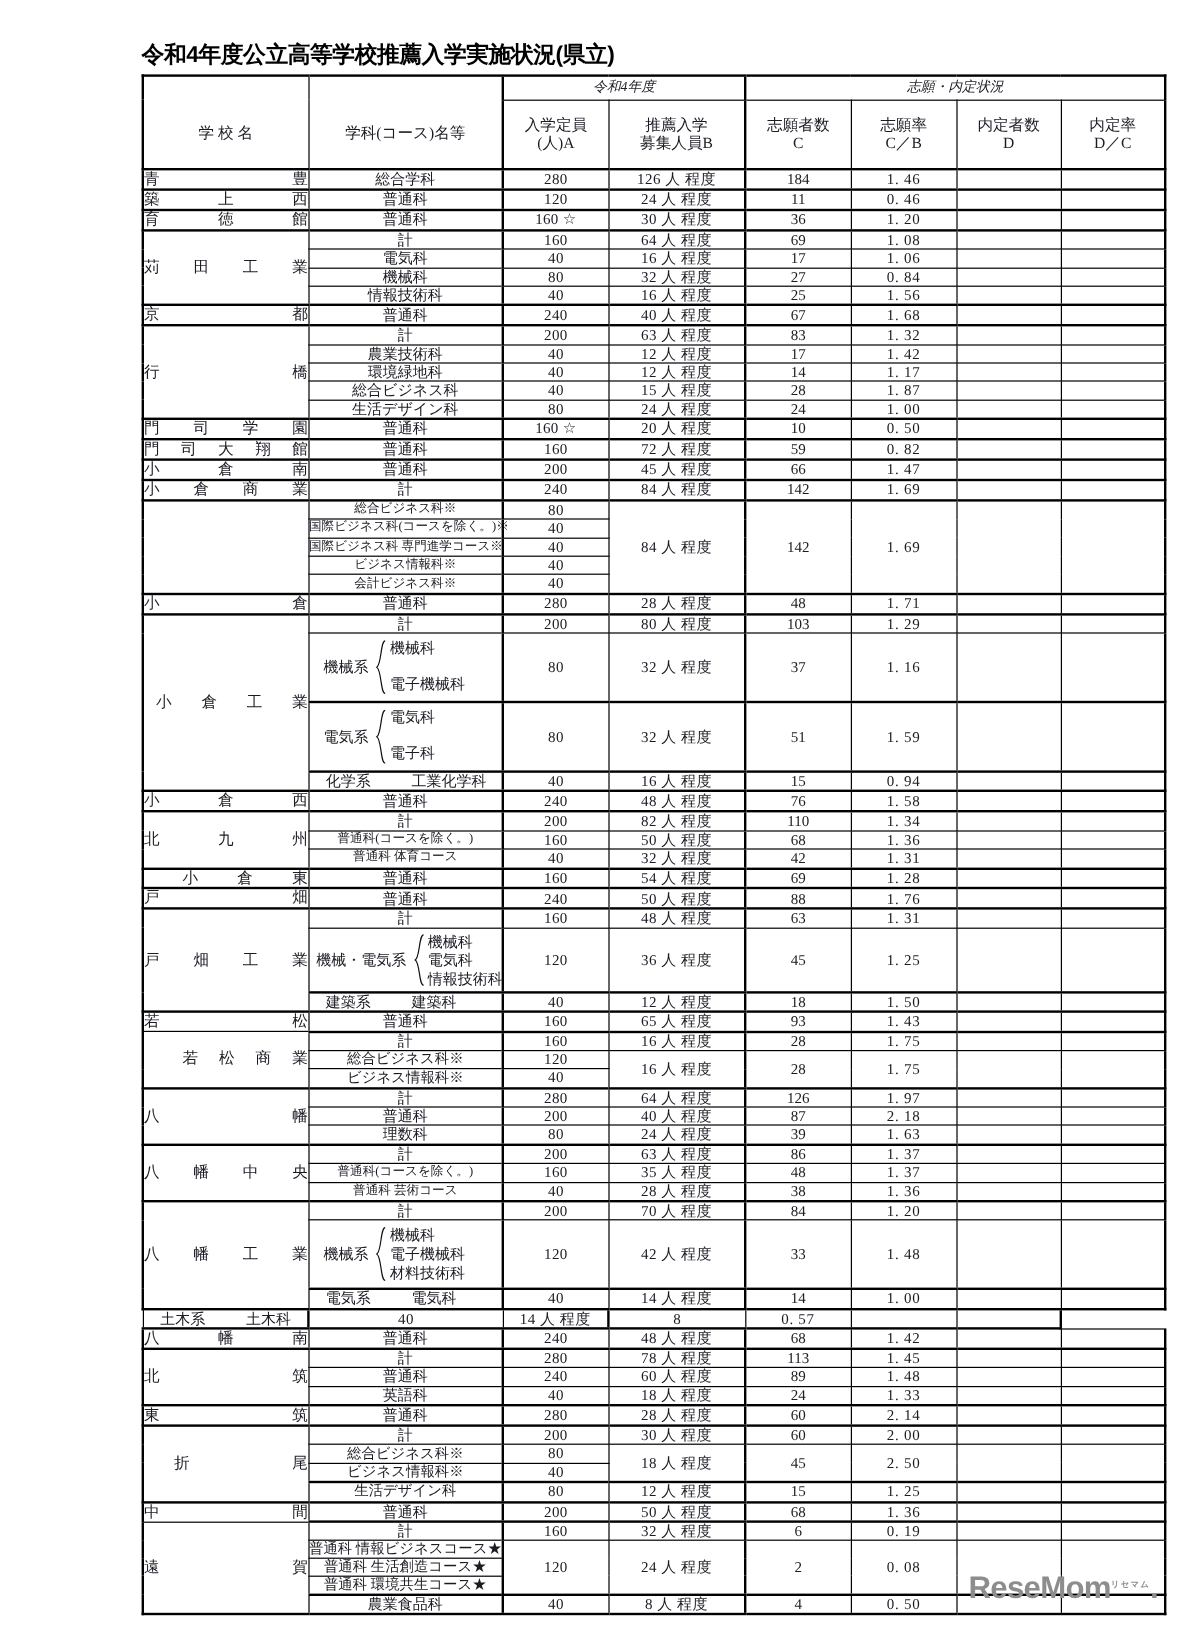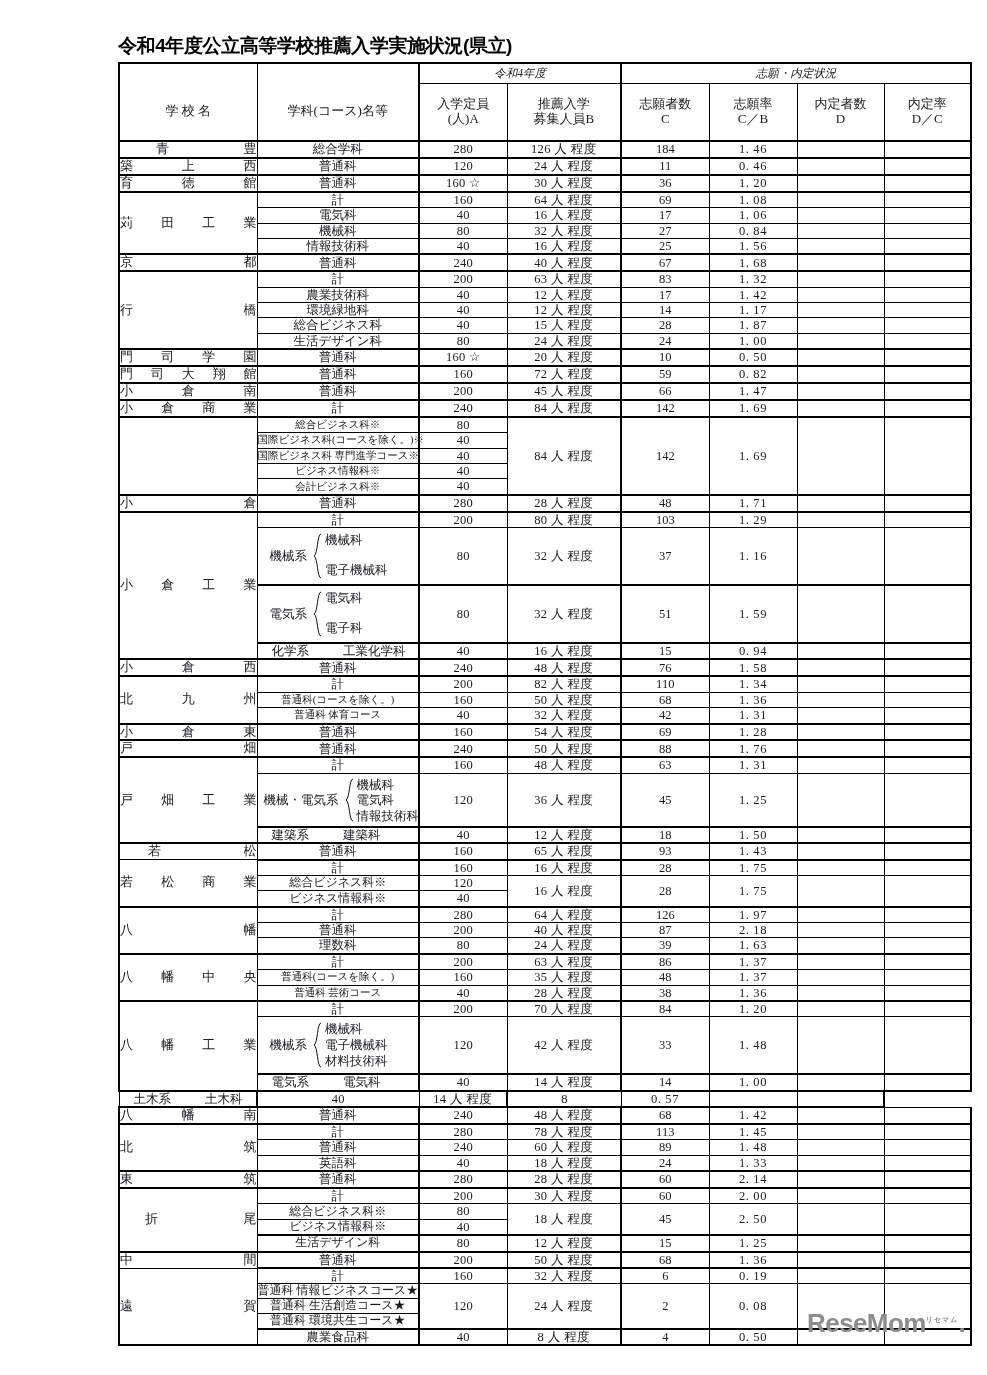--- a/index.html
+++ b/index.html
@@ -170,21 +170,21 @@
         </td>
         <td class="hb hr">
           <div>内定率</div>
           <div>D／C</div>
         </td>
       </tr>
     </thead>
     <tbody id="tbody-main">
         <tr class="row">
           <td class="hv school hb">
-            <span class="school-inner" style="text-align-last: justify; padding-left: 36px;">青豊</span>
+            <span class="school-inner" style="text-align-last: justify;">青豊</span>
           </td>
           <td class="dept hb">総合学科</td>
           <td class="num hv cap hb">280</td>
           <td class="rec hb">126 人 程度</td>
           <td class="num hv hb">184</td>
           <td class="rate hb">1. 46</td>
           <td class="hb"></td>
           <td class="hr hb"></td>
         </tr>
         <tr class="row">
@@ -391,21 +391,21 @@
           <td class="dept  hb">普通科</td>
           <td class="num hv cap hb">280</td>
           <td class="rec hb">28 人 程度</td>
           <td class="num hv hb">48</td>
           <td class="rate hb">1. 71</td>
           <td class="hb"></td>
           <td class="hr hb"></td>
         </tr>
         <tr class="row">
           <td class="hv school hb" rowspan="4">
-            <span class="school-inner" style="text-align-last: justify;">小倉工業</span>
+            <span class="school-inner" style="text-align-last: justify; margin-left: 10px;">小倉工業</span>
           </td>
           <td class="dept thin-b">計</td>
           <td class="num hv cap thin-b">200</td>
           <td class="rec thin-b">80 人 程度</td>
           <td class="num hv thin-b">103</td>
           <td class="rate thin-b">1. 29</td>
           <td class="thin-b"></td>
           <td class="hr thin-b"></td>
         </tr>
         <tr>
@@ -500,21 +500,21 @@
           <td class="dept small hb">普通科 体育コース</td>
           <td class="num hv cap hb">40</td>
           <td class="rec hb">32 人 程度</td>
           <td class="num hv hb">42</td>
           <td class="rate hb">1. 31</td>
           <td class="hb"></td>
           <td class="hr hb"></td>
         </tr>
         <tr class="row">
           <td class="hv school hb" rowspan="1">
-            <span class="school-inner" style="text-align-last: justify;">小倉東</span>
+            <span class="school-inner" style="text-align-last: justify; padding-left: 32px;">小倉東</span>
           </td>
           <td class="dept hb">普通科</td>
           <td class="num hv cap hb">160</td>
           <td class="rec hb">54 人 程度</td>
           <td class="num hv hb">69</td>
           <td class="rate hb">1. 28</td>
           <td class="hb"></td>
           <td class="hr hb"></td>
         </tr>
         <tr class="row">
@@ -570,33 +570,33 @@
           </td>
           <td class="num hv cap hb">40</td>
           <td class="rec hb">12 人 程度</td>
           <td class="num hv hb">18</td>
           <td class="rate hb">1. 50</td>
           <td class="hb"></td>
           <td class="hr hb"></td>
         </tr>
         <tr class="row">
           <td class="hv school ">
-            <span class="school-inner" style="text-align-last: justify; margin-left: 28px;">若松</span>
+            <span class="school-inner" style="text-align-last: justify;">若松</span>
           </td>
           <td class="dept  hb">普通科</td>
           <td class="num hv cap hb">160</td>
           <td class="rec hb">65 人 程度</td>
           <td class="num hv hb">93</td>
           <td class="rate hb">1. 43</td>
           <td class="hb"></td>
           <td class="hr hb"></td>
         </tr>
         <tr class="row">
           <td class="hv school hb" rowspan="3">
-            <span class="school-inner" style="text-align-last: justify;">若松商業</span>
+            <span class="school-inner" style="text-align-last: justify; padding-left: 32px;">若松商業</span>
           </td>
           <td class="dept thin-b">計</td>
           <td class="num hv cap thin-b">160</td>
           <td class="rec thin-b">16 人 程度</td>
           <td class="num hv thin-b">28</td>
           <td class="rate thin-b">1. 75</td>
           <td class="thin-b"></td>
           <td class="hr thin-b"></td>
         </tr>
         <tr class="row">

